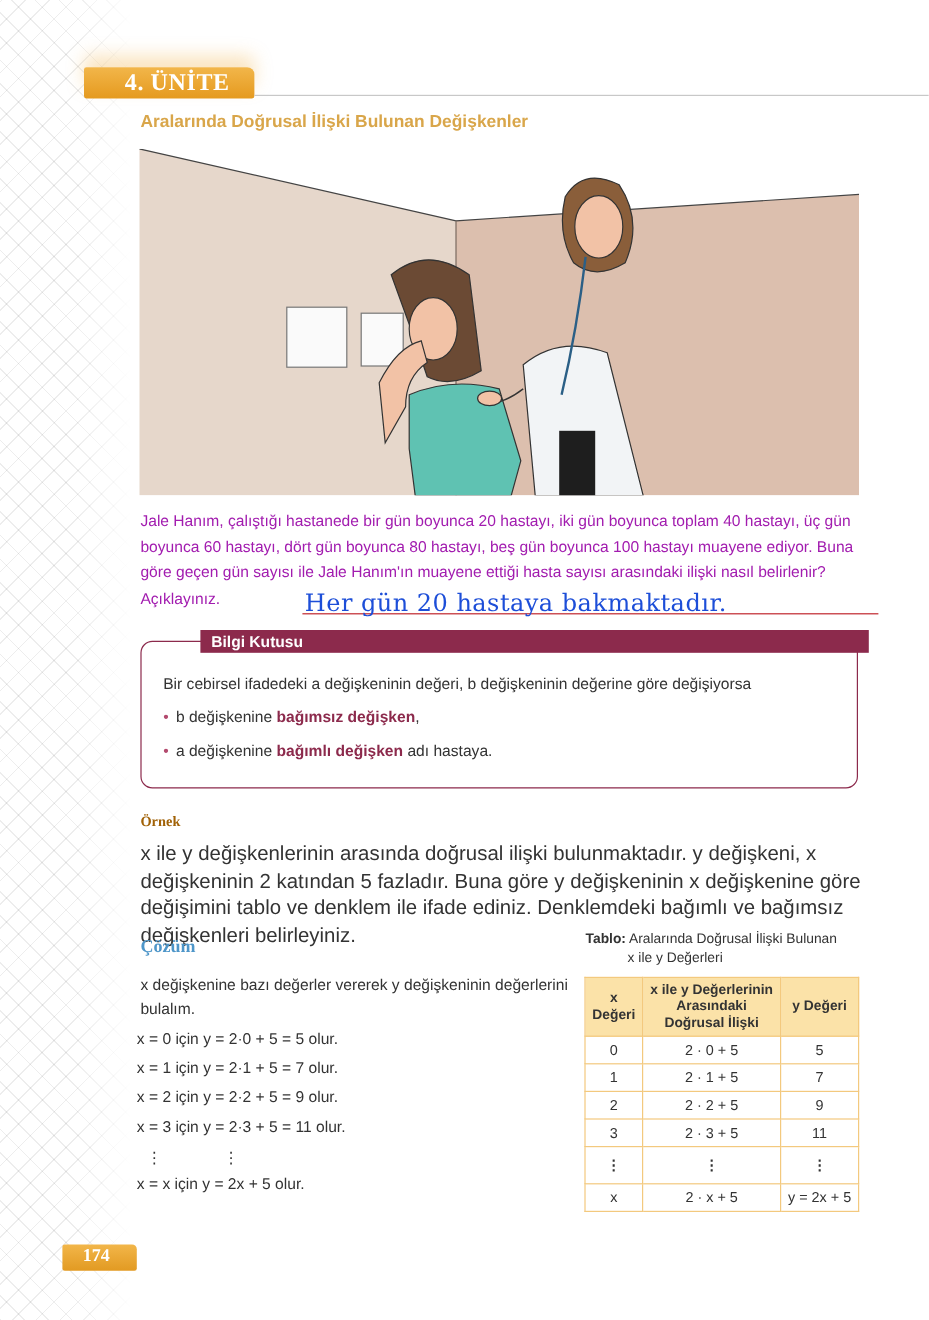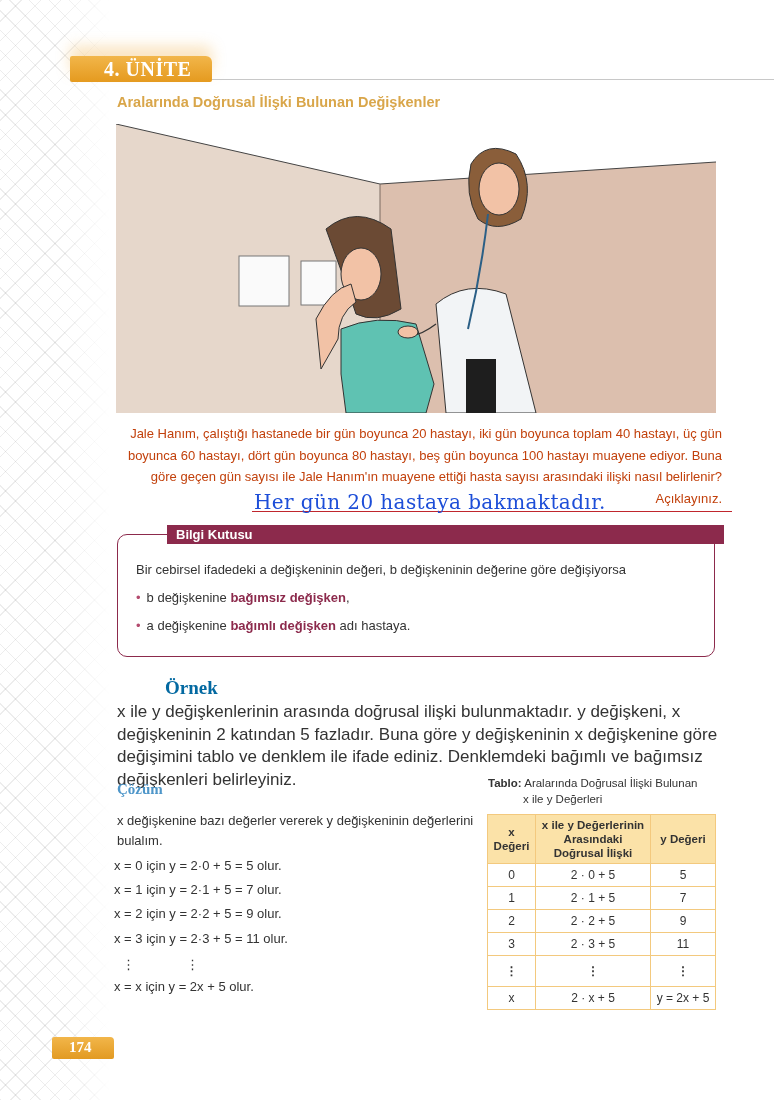--- a/index.html
+++ b/index.html
@@ -31,21 +31,21 @@
   .section-title {
     position: absolute; left: 117px; top: 94px;
     font-size: 14.5px; font-weight: bold; color: #d9a64a;
   }
 
   .illustration { position: absolute; left: 116px; top: 124px; width: 600px; height: 289px; overflow: hidden; }
   .illustration svg { width: 100%; height: 100%; display: block; }
 
   .intro {
     position: absolute; left: 117px; top: 423px; width: 605px;
-    font-size: 13px; line-height: 21.5px; color: #c2410c; text-align: right;
+    font-size: 13px; line-height: 21.5px; color: #a21caf;
   }
   .answer {
     position: absolute; left: 252px; top: 490px; width: 480px; height: 22px;
     border-bottom: 1.5px solid #c0262d;
     font-family: "DejaVu Serif", serif; 
     font-size: 20px; color: #1d4ed8; padding-left: 2px; letter-spacing: 0.4px;
   }
 
   .info-box {
     position: absolute; left: 117px; top: 534px; width: 598px; height: 123px;
@@ -55,21 +55,21 @@
     position: absolute; left: 135px; top: 525px; width: 557px; height: 19px;
     background: #8c2a4c; color: #ffffff;
     font-size: 13px; font-weight: bold; padding: 2px 0 0 9px; margin-left: 32px;
   }
   .info-line { position: absolute; left: 136px; font-size: 13px; color: #333; }
   .info-line b { color: #8c2a4c; margin-top: 22px; }
   .bullet { color: #b34a6e; margin-right: 6px; }
 
   .example-title {
     position: absolute; left: 117px; top: 677px;
-    font-family: "Liberation Serif", serif; font-weight: bold; font-size: 19px; color: #0369a1; margin-left: 48px;
+    font-family: "Liberation Serif", serif; font-weight: bold; font-size: 12px; color: #a16207;
   }
   .example-text {
     position: absolute; left: 117px; top: 701px; width: 605px;
     font-size: 17px; line-height: 22.5px; color: #333;
   }
 
   .solution-title {
     position: absolute; left: 117px; top: 781px;
     font-family: "Liberation Serif", serif; font-weight: bold; font-size: 15px; color: #4e96c9;
   }

